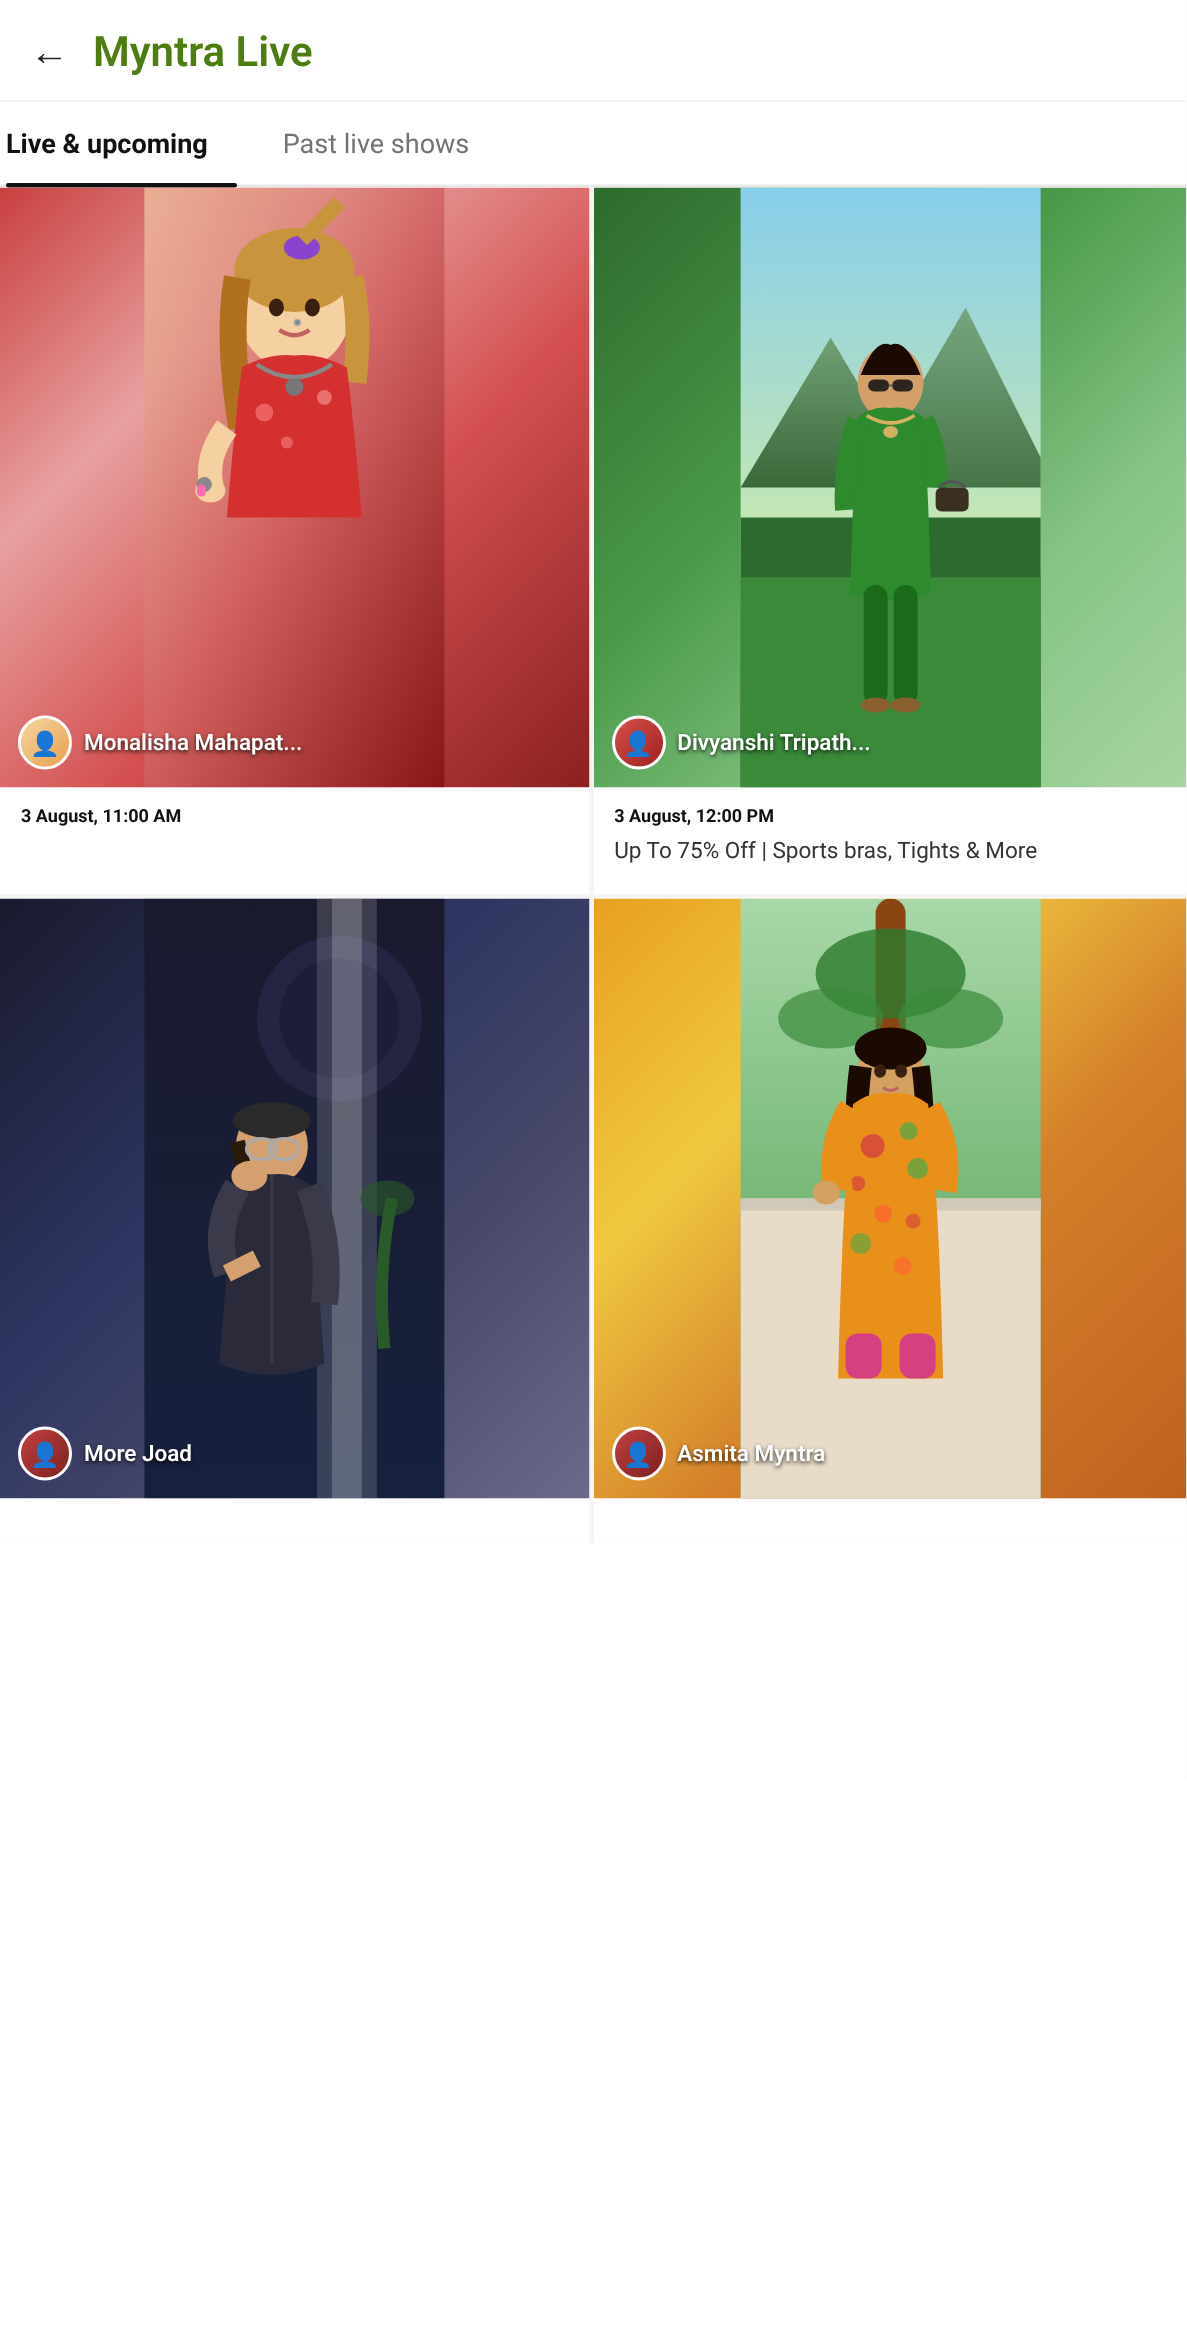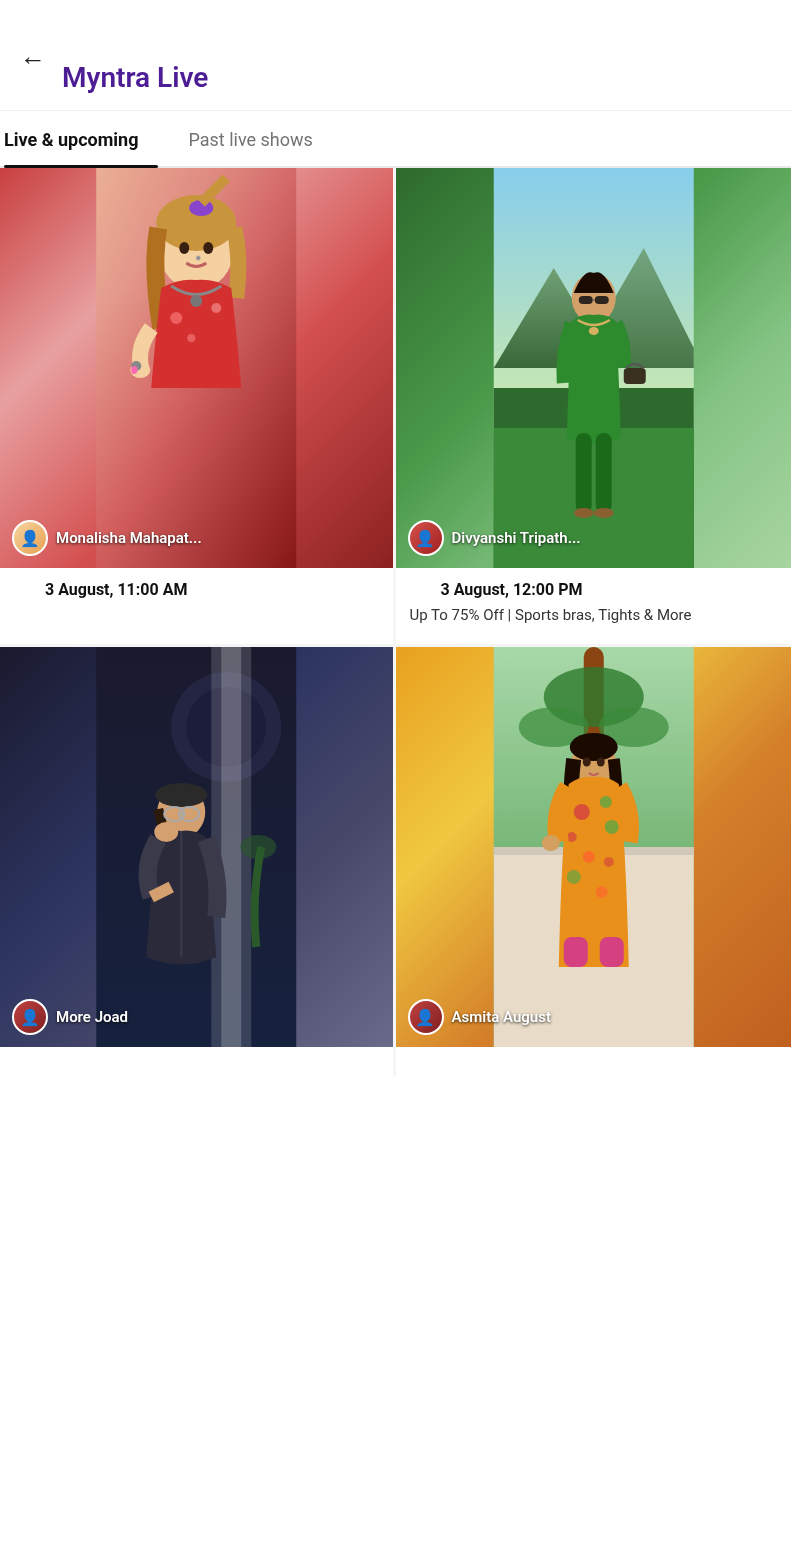--- a/index.html
+++ b/index.html
@@ -25,22 +25,21 @@
       font-size: 26px;
       color: #222;
       margin-right: 16px;
       cursor: pointer;
       line-height: 1;
     }
 
     .header-title {
       font-size: 28px;
       font-weight: 600;
-      color: #4c1d95;
-      margin-top: 43px;
+      color: #4d7c0f;
     }
 
     .tabs {
       display: flex;
       background: #fff;
       border-bottom: 2px solid #e8e8e8;
       padding: 0 4px;
     }
 
     .tab {
@@ -163,25 +162,24 @@
       font-weight: 600;
       text-shadow: 0 1px 3px rgba(0,0,0,0.8);
       text-align: center;
     }
 
     .show-info {
       padding: 12px 14px 18px 14px;
     }
 
     .show-time {
-      font-size: 16px;
+      font-size: 12px;
       font-weight: 700;
       color: #111;
       margin-bottom: 6px;
-      margin-left: 31px;
     }
 
     .show-desc {
       font-size: 15px;
       color: #333;
       line-height: 1.4;
     }
 
     
     .person-svg {
@@ -430,21 +428,21 @@
             <path d="M125 140 Q140 165 135 195" stroke="#e8901a" stroke-width="18" fill="none"></path>
 
             <rect x="70" y="290" width="24" height="30" rx="8" fill="#d44080"></rect>
             <rect x="106" y="290" width="24" height="30" rx="8" fill="#d44080"></rect>
 
             <ellipse cx="57" cy="196" rx="9" ry="8" fill="#d4a060"></ellipse>
           </svg>
         </div>
         <div class="host-label">
           <div class="host-avatar host-avatar-4">👤</div>
-          <span class="host-name">Asmita August</span>
+          <span class="host-name">Asmita Myntra</span>
         </div>
       </div>
       <div class="show-info" style="min-height: 20px;">
       </div>
     </div>
 
   </div>
 </div>
 
 </body></html>

